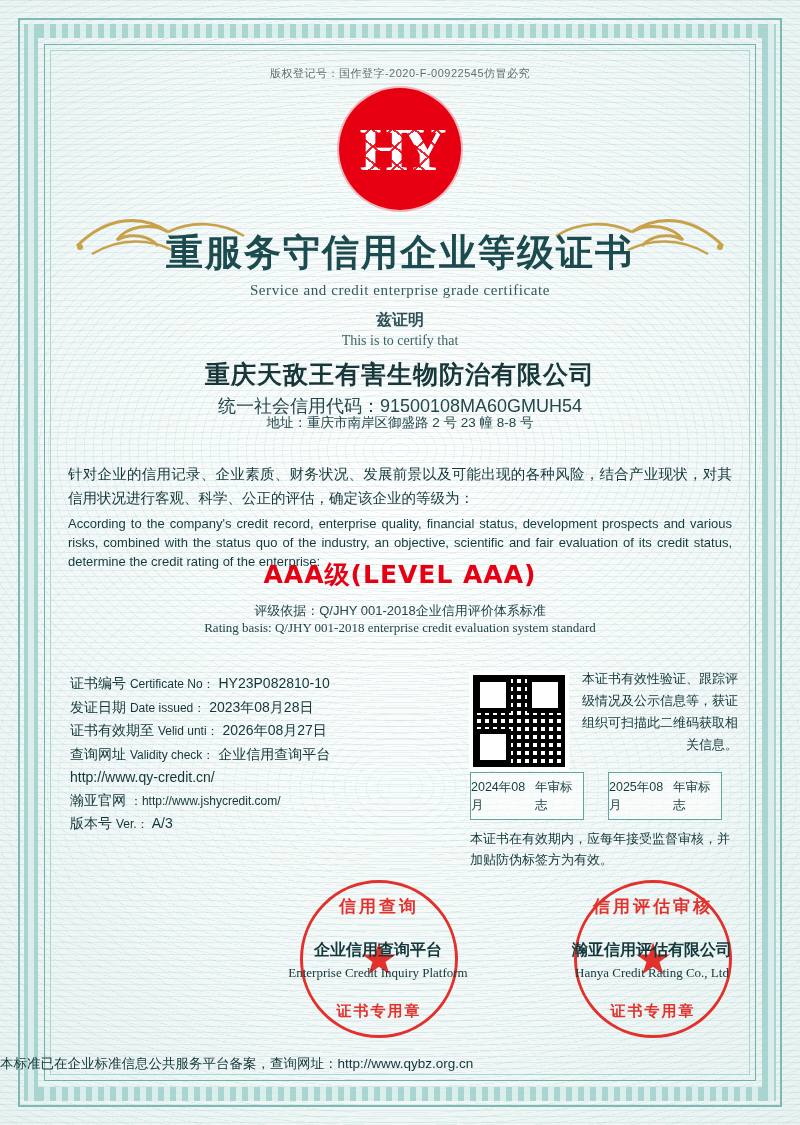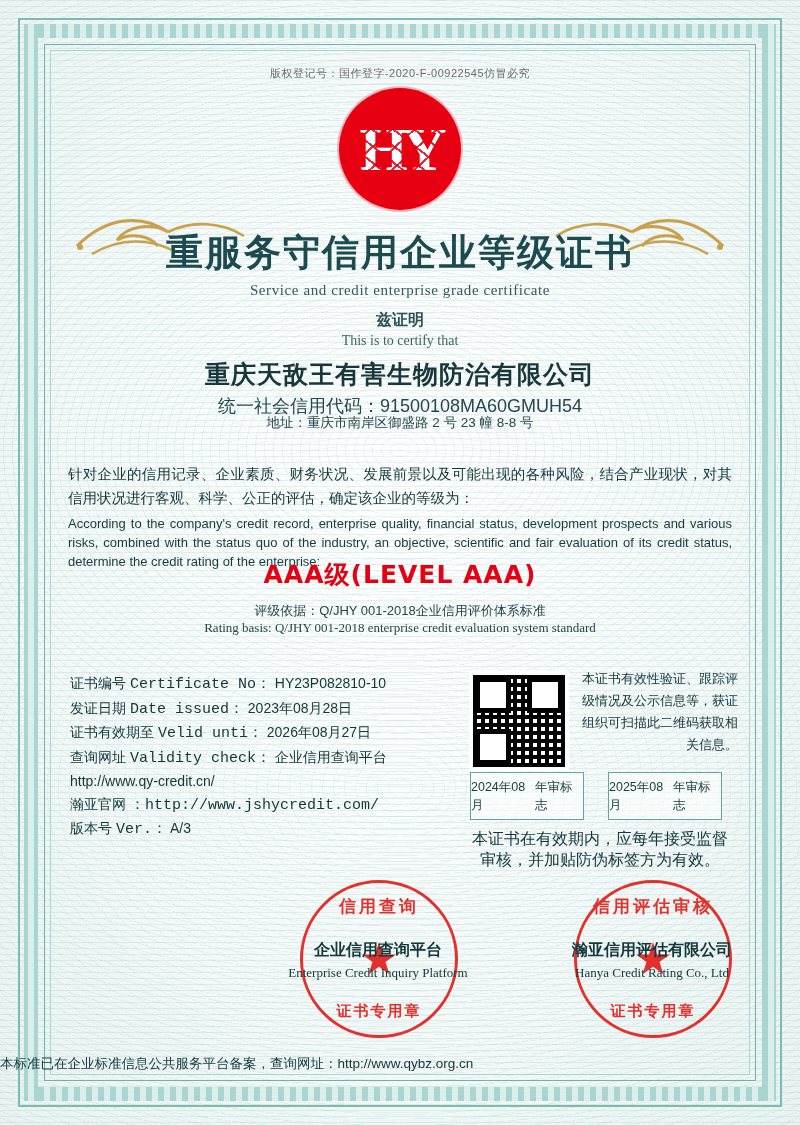--- a/index.html
+++ b/index.html
@@ -150,21 +150,21 @@
     font-size:13px;color:#24474b;
   }
 
   
   .details{
     position:absolute;left:70px;top:672px;width:400px;
     font-size:14px;color:#143639;line-height:22.5px;
   }
   .details .row{white-space:nowrap;}
   .details .lbl-cn{font-weight:normal;}
-  .details .lbl-en{font-family:Liberation Mono, monospace;font-size:15px;}
+  .details .lbl-en{font-family:Liberation Sans, sans-serif;font-size:12px;}
   .details .val{font-weight:normal;}
 
   
   .qr{
     position:absolute;left:470px;top:672px;width:92px;height:92px;
     background:#ffffff;
     background-image:
       repeating-linear-gradient(90deg,#000 0 4px, #fff 4px 8px),
       repeating-linear-gradient(0deg,#000 0 4px, #fff 4px 8px);
     background-blend-mode:multiply;
@@ -189,21 +189,21 @@
   .year-box{
     position:absolute;width:112px;height:46px;
     border:1.5px solid #5fa6a1;background:rgba(255,255,255,.55);
     display:flex;flex-direction:row;align-items:center;justify-content:center;
     font-size:12.5px;color:#163a3d;line-height:18px;
   }
   .year-box.y1{left:470px;top:772px;}
   .year-box.y2{left:608px;top:772px;}
   .valid-note{
     position:absolute;left:470px;top:828px;width:260px;
-    font-size:16px;line-height:21px;color:#143639;text-align:center;
+    font-size:13px;line-height:21px;color:#143639;text-align:left;
   }
 
   
   .seal{
     position:absolute;width:152px;height:152px;border-radius:50%;
     border:3px solid #e2211c;
     color:#e2211c;
     display:flex;align-items:center;justify-content:center;
     opacity:.92;
   }

